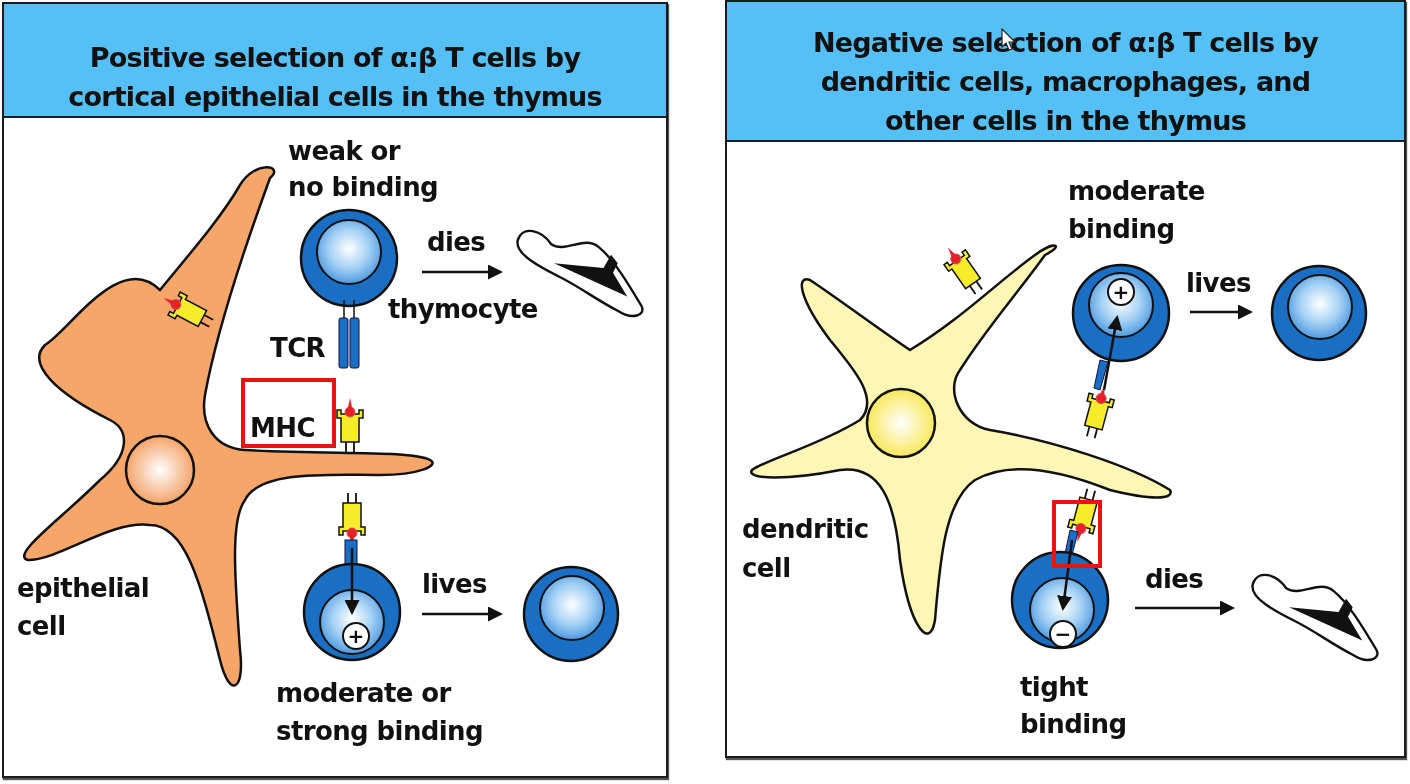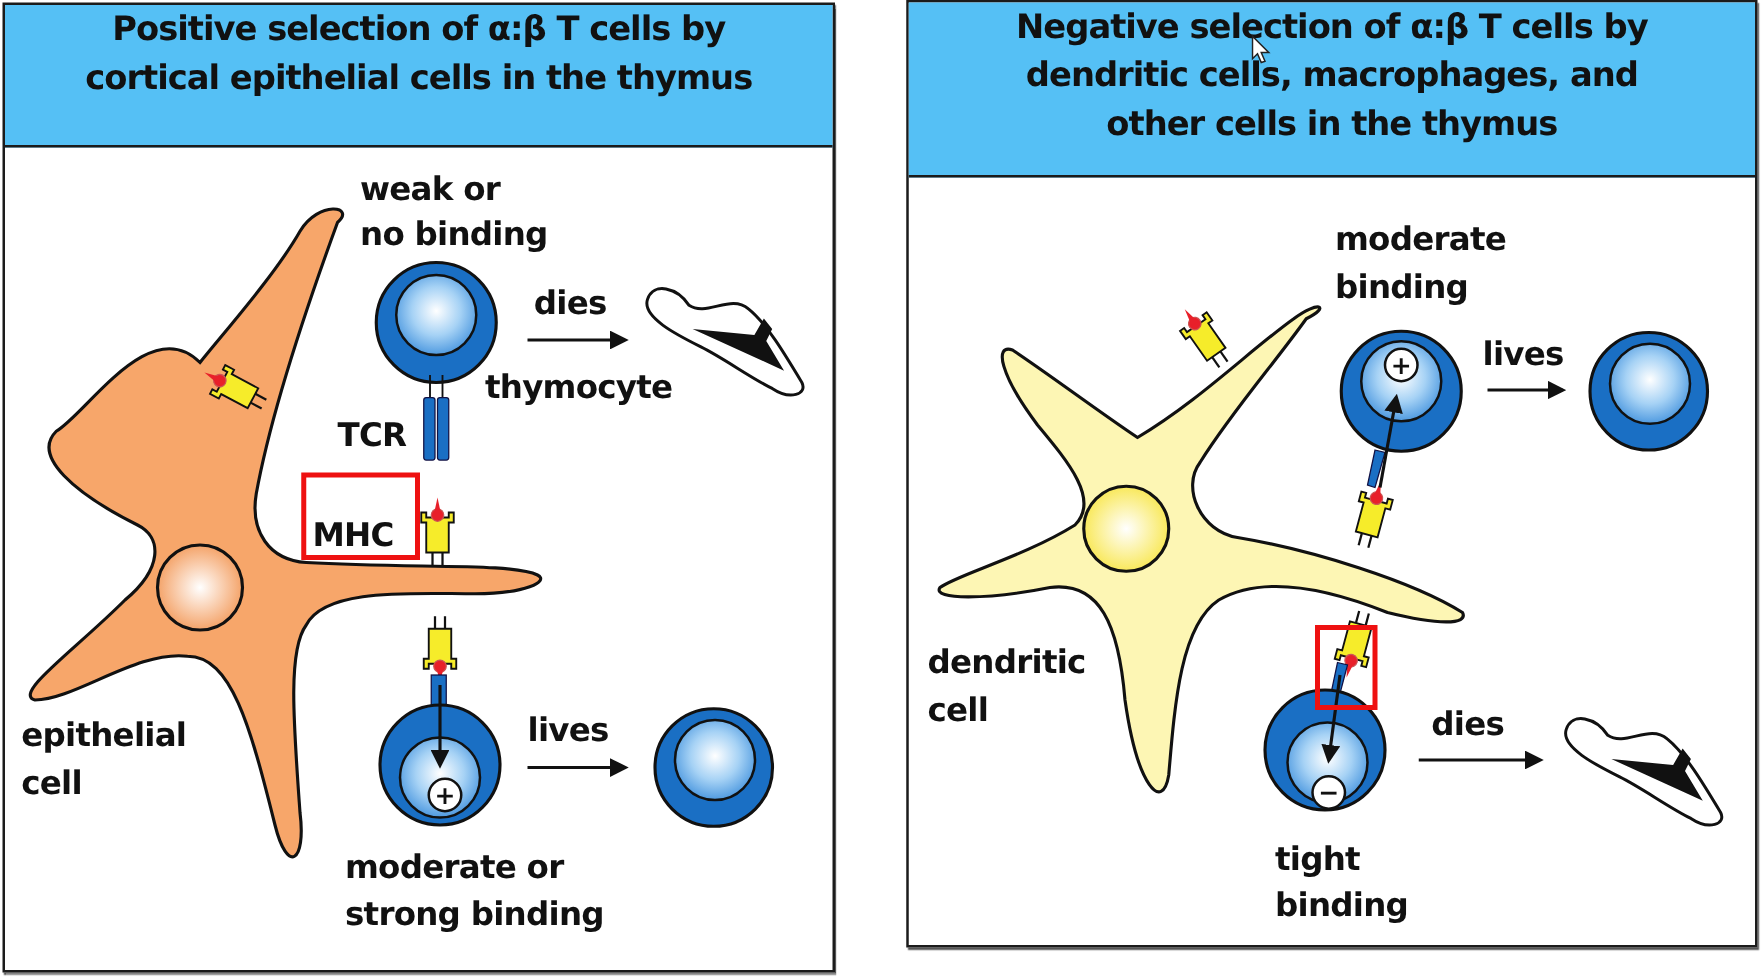--- a/index.html
+++ b/index.html
@@ -3,21 +3,21 @@
 <meta charset="utf-8">
 <style>
   html, body { margin: 0; padding: 0; background: #ffffff; }
   body { width: 1410px; height: 784px; position: relative; overflow: hidden;
          font-family: "DejaVu Sans", sans-serif; }
   .panel { position: absolute; background: #fff; border: 2px solid #1b1b1b;
            box-shadow: 1px 2px 1px #555; box-sizing: border-box; }
   .panel-left { left: 2px; top: 2px; width: 666px; height: 776px; }
   .panel-right { left: 725px; top: 0px; width: 681px; height: 758px; }
   .header { position: absolute; left: 0; top: 0; right: 0; background: #55c0f5;
-            border-bottom: 2px solid #1b1b1b; display: flex; align-items: flex-start;
+            border-bottom: 2px solid #1b1b1b; display: flex; align-items: flex-end;
             justify-content: center; text-align: center; box-sizing: border-box; }
   .panel-left .header { height: 114px; }
   .panel-right .header { height: 140px; }
   .header-title { font-family: "DejaVu Sans", sans-serif; font-weight: bold;
                   font-size: 27px; line-height: 39px; color: #111; letter-spacing: -0.8px;
                   white-space: pre-line; padding: 0 10px; }
   svg.art { position: absolute; left: 0; top: 0; }
   .lbl { font-family: "DejaVu Sans", sans-serif; font-weight: bold; font-size: 26px;
          fill: #111; letter-spacing: -0.6px; }
   .cursor { position: absolute; left: 1001px; top: 28px; }

